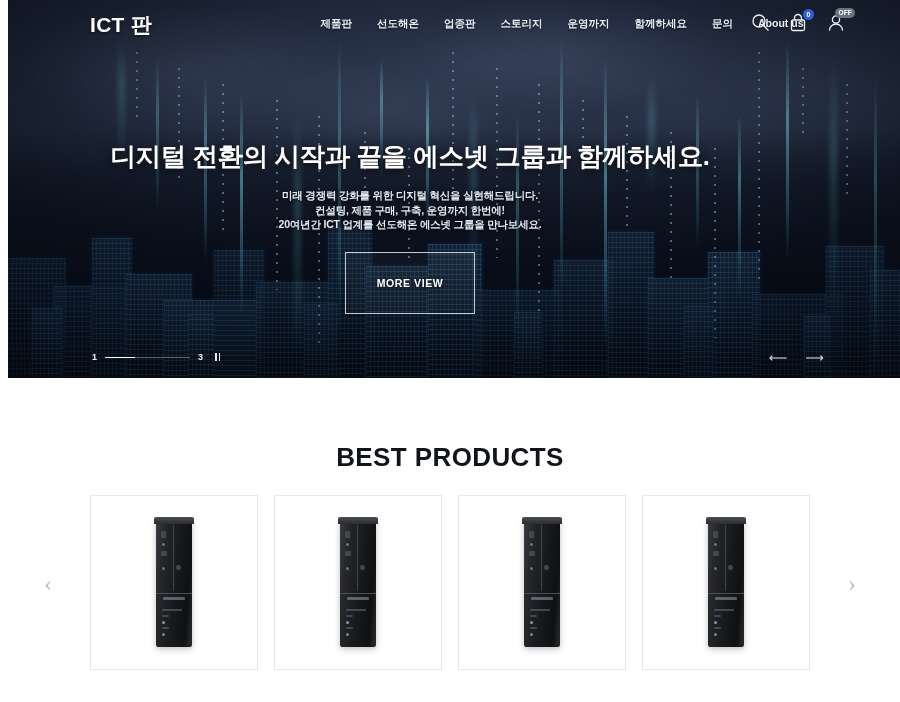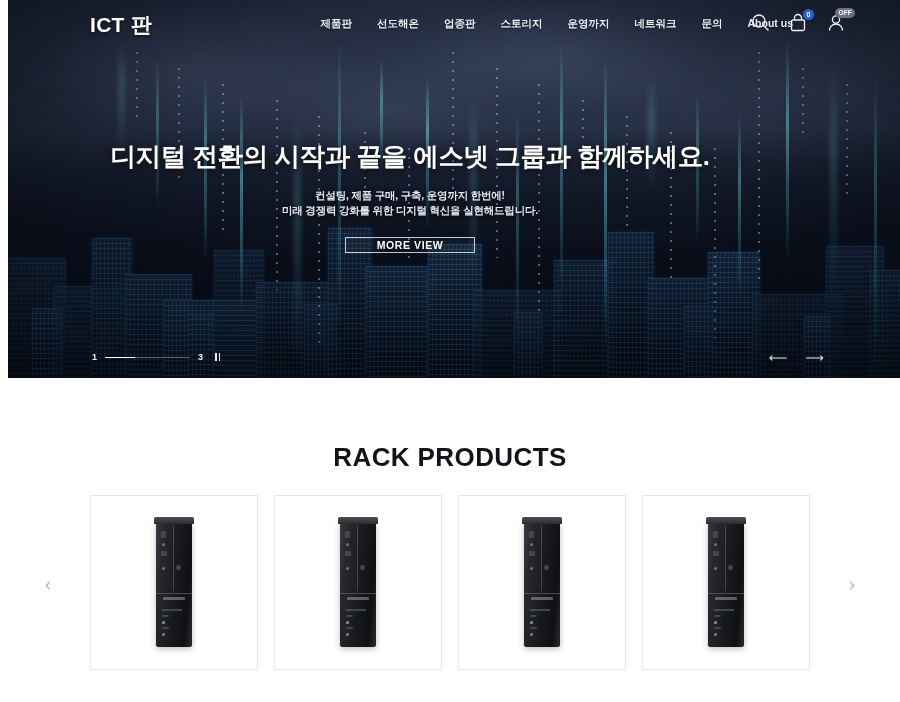--- a/index.html
+++ b/index.html
@@ -123,21 +123,21 @@
   .hero-sub-line {
     color:#e3e9f2; font-size:10.5px; font-weight:bold;
     line-height:14.5px; letter-spacing:-.2px;
     text-shadow:0 1px 5px rgba(0,0,0,.8);
   }
   .more-view {
     display:inline-block; margin-top:20px;
     border:1px solid rgba(225,235,245,.85);
     color:#ffffff; font-size:10.5px; font-weight:bold;
     letter-spacing:.6px;
-    padding:1px 31px; cursor:pointer;
+    padding:24px 31px; cursor:pointer;
     background:rgba(255,255,255,.03);
     text-shadow:0 1px 4px rgba(0,0,0,.6);
   }
 
   
   .slider-ctrl {
     position:absolute; left:84px; bottom:16px; z-index:20;
     display:flex; align-items:center; gap:8px;
   }
   .slider-num { color:#f0f3f8; font-size:9px; font-weight:bold; }
@@ -300,21 +300,21 @@
 
   <div class="header">
     <div class="logo">ICT 판</div>
 
     <div class="nav" id="navBar">
         <div class="nav-item">제품판</div>
         <div class="nav-item">선도해온</div>
         <div class="nav-item">업종판</div>
         <div class="nav-item">스토리지</div>
         <div class="nav-item">운영까지</div>
-        <div class="nav-item">네트워크</div>
+        <div class="nav-item">함께하세요</div>
         <div class="nav-item">문의</div>
         <div class="nav-item">About us</div>
       </div>
 
     <div class="header-icons">
       <div class="hicon">
         <svg width="19" height="19" viewBox="0 0 19 19">
           <circle cx="8" cy="8" r="6" fill="none" stroke="#eef2f8" stroke-width="1.3"></circle>
           <line x1="12.5" y1="12.5" x2="17.5" y2="17.5" stroke="#eef2f8" stroke-width="1.3"></line>
         </svg>
@@ -332,22 +332,23 @@
           <path d="M2.5 17.5 a6.5 6.5 0 0 1 13 0" fill="none" stroke="#eef2f8" stroke-width="1.3"></path>
         </svg>
         <span class="badge-off">OFF</span>
       </div>
     </div>
   </div>
 
   <div class="hero-content">
     <div class="hero-title">디지털 전환의 시작과 끝을 에스넷 그룹과 함께하세요.</div>
     <div class="hero-sub" id="heroSub">
+        <div class="hero-sub-line">미래 경쟁력 강화를 위한 디지털 혁신을 실현해드립니다.</div>
         <div class="hero-sub-line">컨설팅, 제품 구매, 구축, 운영까지 한번에!</div>
-        <div class="hero-sub-line">미래 경쟁력 강화를 위한 디지털 혁신을 실현해드립니다.</div>
+        <div class="hero-sub-line">20여년간 ICT 업계를 선도해온 에스넷 그룹을 만나보세요.</div>
       </div>
     <div class="more-view">MORE VIEW</div>
   </div>
 
   <div class="slider-ctrl">
     <span class="slider-num">1</span>
     <div class="slider-track">
       <div class="slider-fill"></div>
     </div>
     <span class="slider-num">3</span>
@@ -357,21 +358,21 @@
       </span>
   </div>
 
   <div class="hero-arrows">
     <span class="harrow">⟵</span>
     <span class="harrow">⟶</span>
   </div>
 </div>
 
 <div class="products">
-  <div class="section-title">RACK PRODUCTS</div>
+  <div class="section-title">BEST PRODUCTS</div>
 
 
   <div class="carousel">
     <span class="carousel-arrow left">‹</span>
     <div class="card-row" id="cardRow">
         <div class="pcard">
           <div class="pc-img">
             <div class="pc-body"></div>
             <div class="pc-top"></div>
             <div class="pc-panelline"></div>

